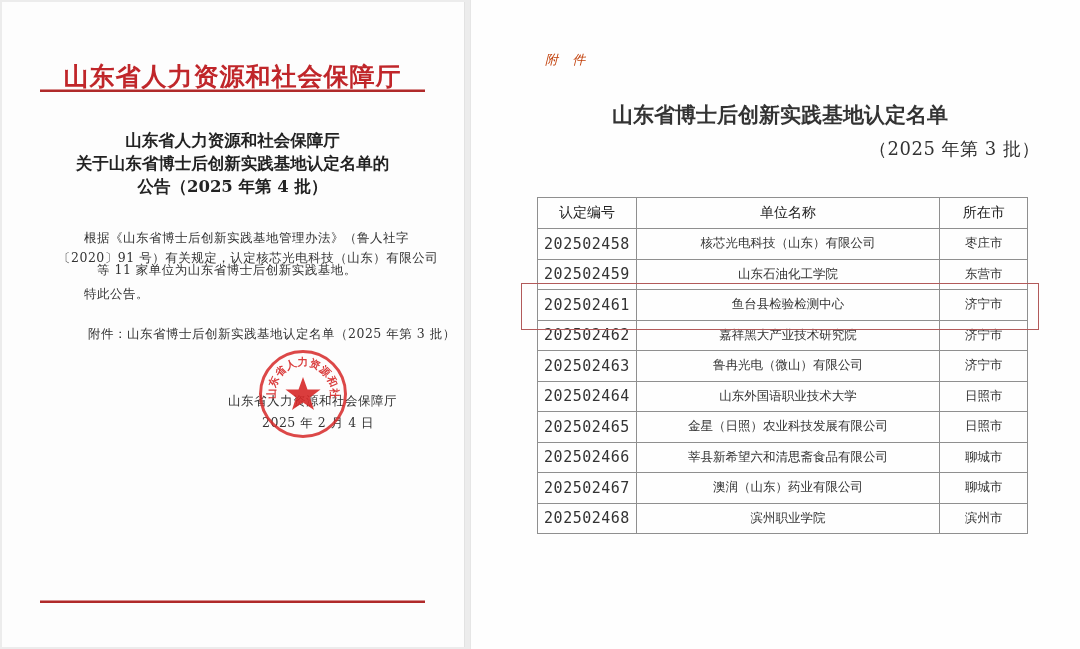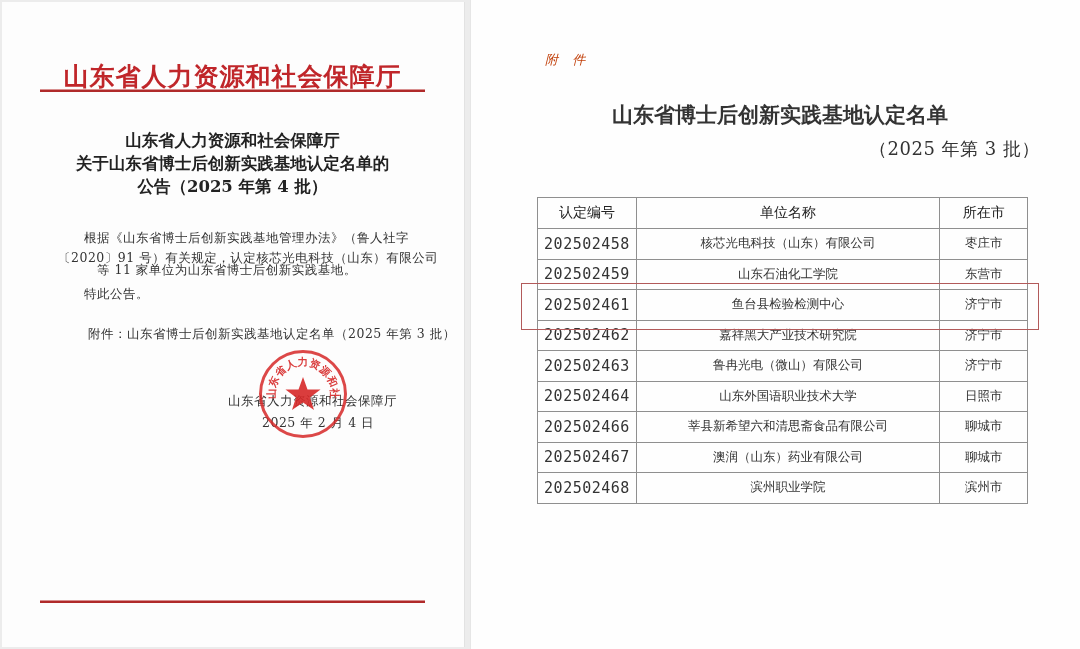--- a/index.html
+++ b/index.html
@@ -158,20 +158,25 @@
       <td class="code">202502463</td>
       <td>鲁冉光电（微山）有限公司</td>
       <td>济宁市</td>
     </tr>
     <tr>
       <td class="code">202502464</td>
       <td>山东外国语职业技术大学</td>
       <td>日照市</td>
     </tr>
     <tr>
+      <td class="code">202502465</td>
+      <td>金星（日照）农业科技发展有限公司</td>
+      <td>日照市</td>
+    </tr>
+    <tr>
       <td class="code">202502466</td>
       <td>莘县新希望六和清思斋食品有限公司</td>
       <td>聊城市</td>
     </tr>
     <tr>
       <td class="code">202502467</td>
       <td>澳润（山东）药业有限公司</td>
       <td>聊城市</td>
     </tr>
     <tr>

